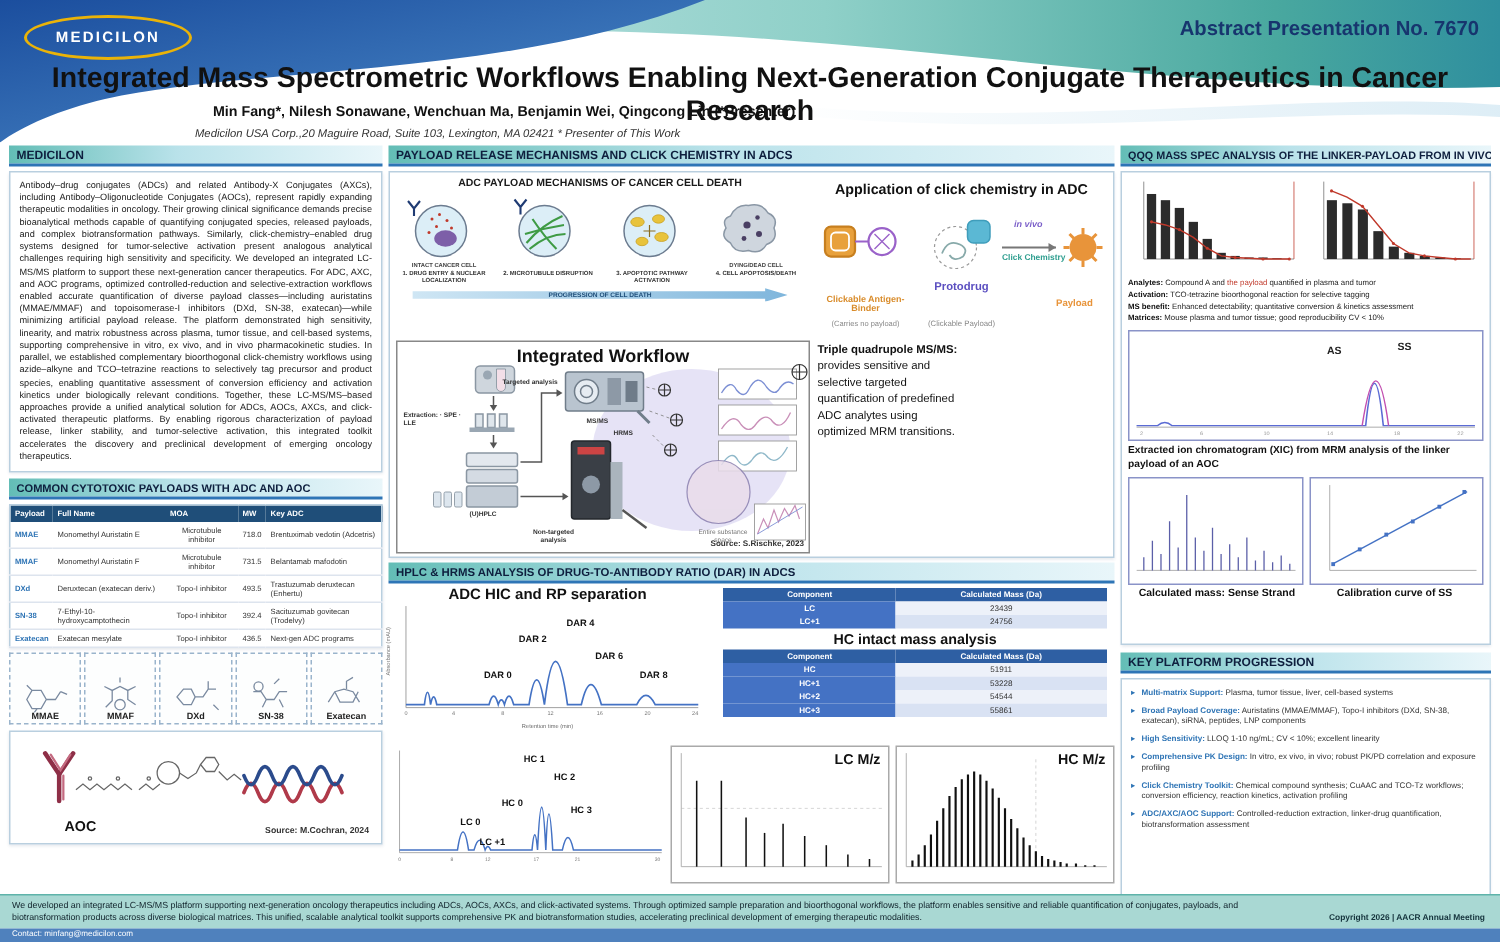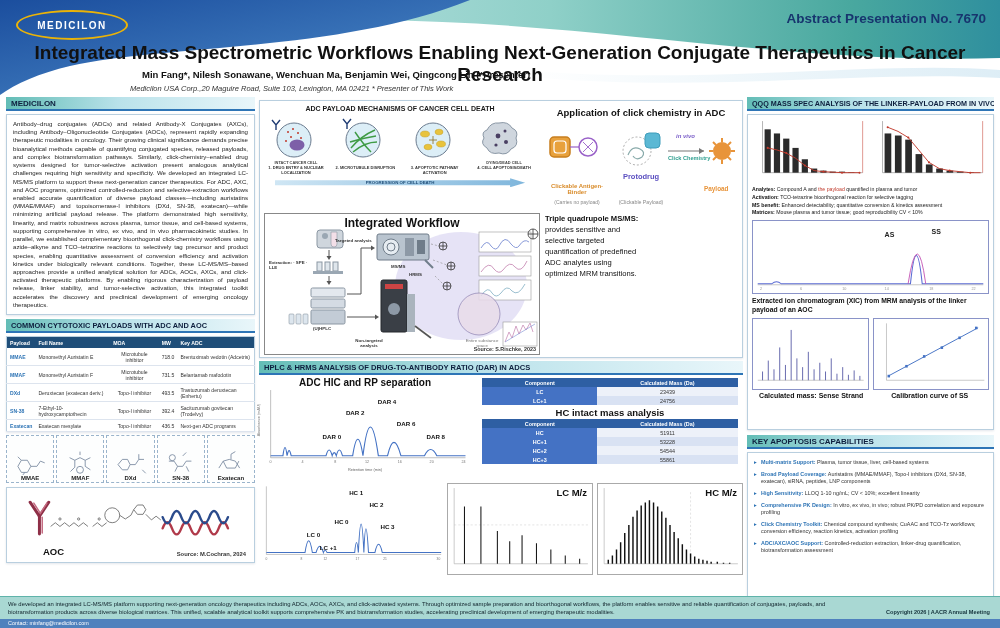--- a/index.html
+++ b/index.html
@@ -262,20 +262,21 @@
         <path d="M158,40 q5,-13 10,0 q5,13 10,0 q5,-13 10,0 q5,13 10,0 q5,-13 10,0 q5,13 10,0 q5,-13 10,0" stroke="#b03a4a"></path>
         <path d="M158,28 q5,13 10,0 q5,-13 10,0 q5,13 10,0 q5,-13 10,0 q5,13 10,0 q5,-13 10,0 q5,13 10,0" stroke="#2b4b8c"></path>
       </g>
     </svg>
     <div class="abs" id="aocLabel">AOC</div>
     <div class="abs" id="aocSrc">Source: M.Cochran, 2024</div>
   </div>
 </div>
 
 <div class="abs" id="colM">
+  <div class="sh">PAYLOAD RELEASE MECHANISMS AND CLICK CHEMISTRY IN ADCS</div>
 
   <div class="panel" id="mechPanel">
 
     <div class="abs" id="mechLeft">
       <div id="mechTitle">ADC PAYLOAD MECHANISMS OF CANCER CELL DEATH</div>
       <div class="cells">
         <div class="cellW">
           <svg width="56" height="46" viewBox="0 0 56 46">
             <path d="M8,6 l4,5 4,-5 M12,11 v5" stroke="#1f3b73" stroke-width="1.4" fill="none"></path>
             <circle cx="30" cy="26" r="17" fill="#dceef7" stroke="#6b7b8f" stroke-width="1"></circle>
@@ -709,21 +710,21 @@
             </g>
         </svg>
       </div>
     </div>
     <div id="capRow">
       <div>Calculated mass: Sense Strand</div>
       <div>Calibration curve of SS</div>
     </div>
   </div>
 
-  <div class="sh" style="margin-top:5px">KEY APOPTOSIS CAPABILITIES</div>
+  <div class="sh" style="margin-top:5px">KEY PLATFORM PROGRESSION</div>
   <div class="panel" id="capsPanel">
     <div class="capItem"><span class="tri">▸</span><b>Multi-matrix Support:</b><span> Plasma, tumor tissue, liver, cell-based systems</span></div>
     <div class="capItem"><span class="tri">▸</span><b>Broad Payload Coverage:</b><span> Auristatins (MMAE/MMAF), Topo-I inhibitors (DXd, SN-38, exatecan), siRNA, peptides, LNP components</span></div>
     <div class="capItem"><span class="tri">▸</span><b>High Sensitivity:</b><span> LLOQ 1-10 ng/mL; CV &lt; 10%; excellent linearity</span></div>
     <div class="capItem"><span class="tri">▸</span><b>Comprehensive PK Design:</b><span> In vitro, ex vivo, in vivo; robust PK/PD correlation and exposure profiling</span></div>
     <div class="capItem"><span class="tri">▸</span><b>Click Chemistry Toolkit:</b><span> Chemical compound synthesis; CuAAC and TCO-Tz workflows; conversion efficiency, reaction kinetics, activation profiling</span></div>
     <div class="capItem"><span class="tri">▸</span><b>ADC/AXC/AOC Support:</b><span> Controlled-reduction extraction, linker-drug quantification, biotransformation assessment</span></div>
   </div>
 </div>
 

